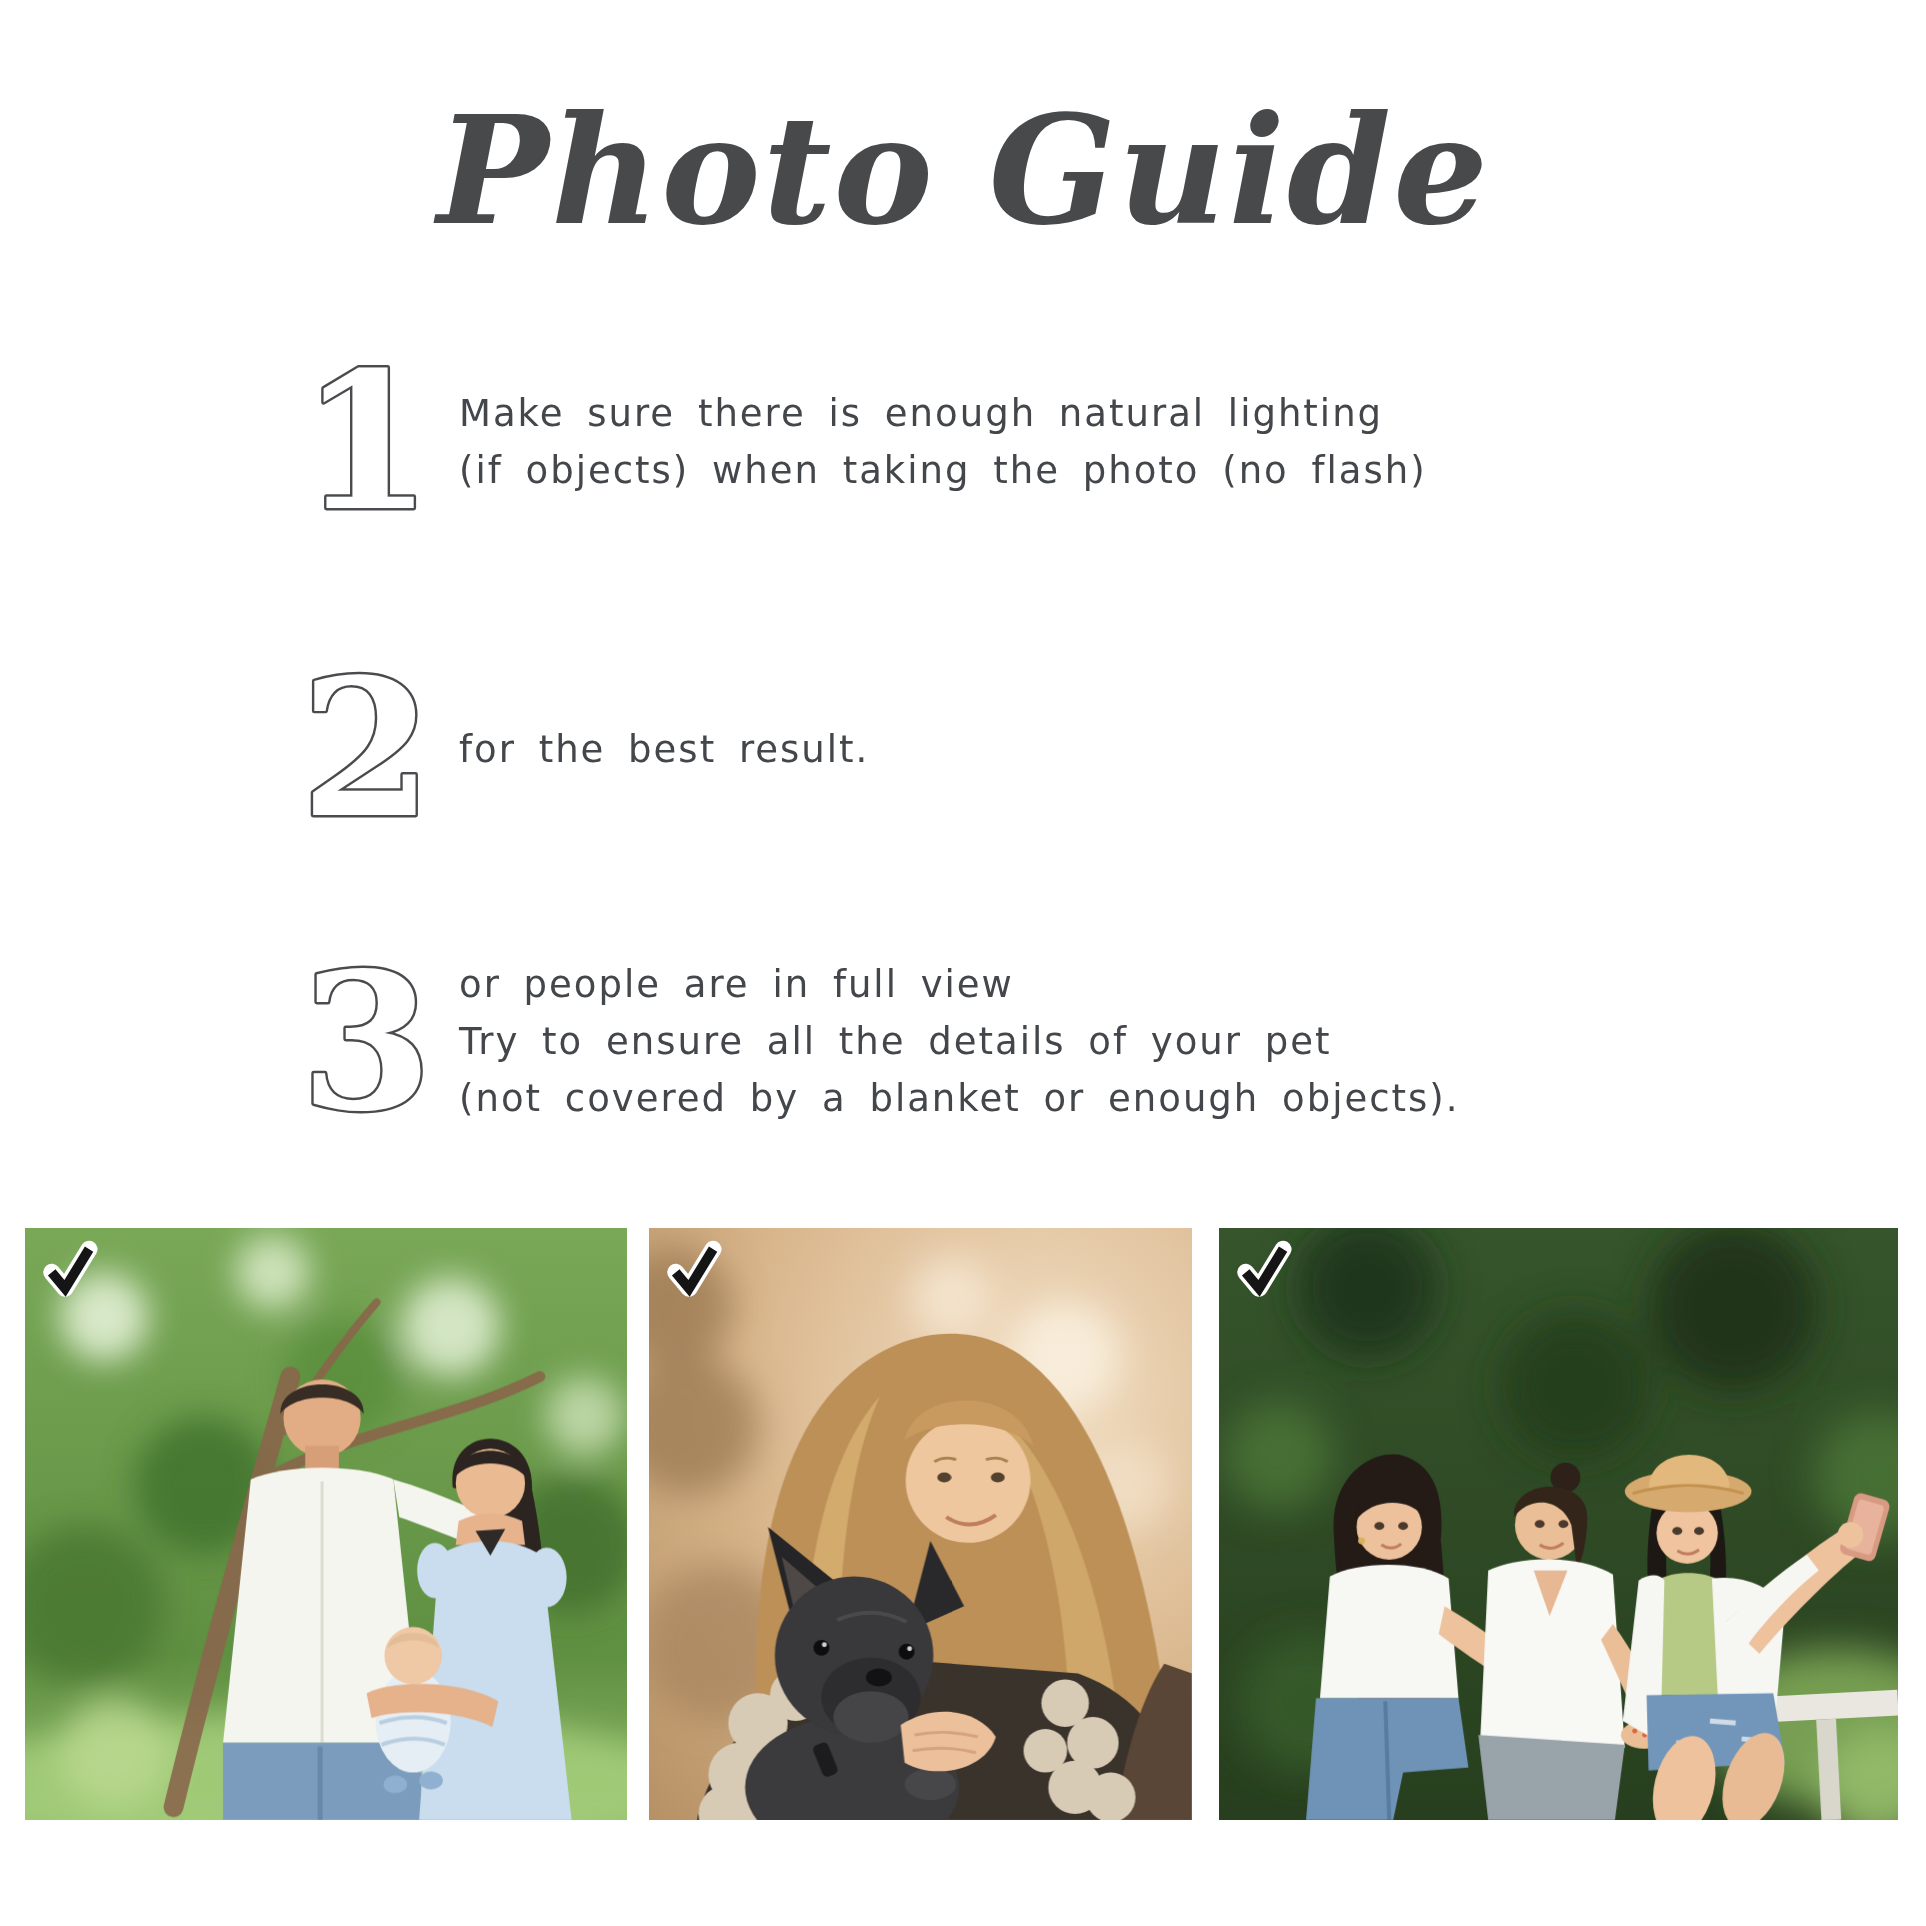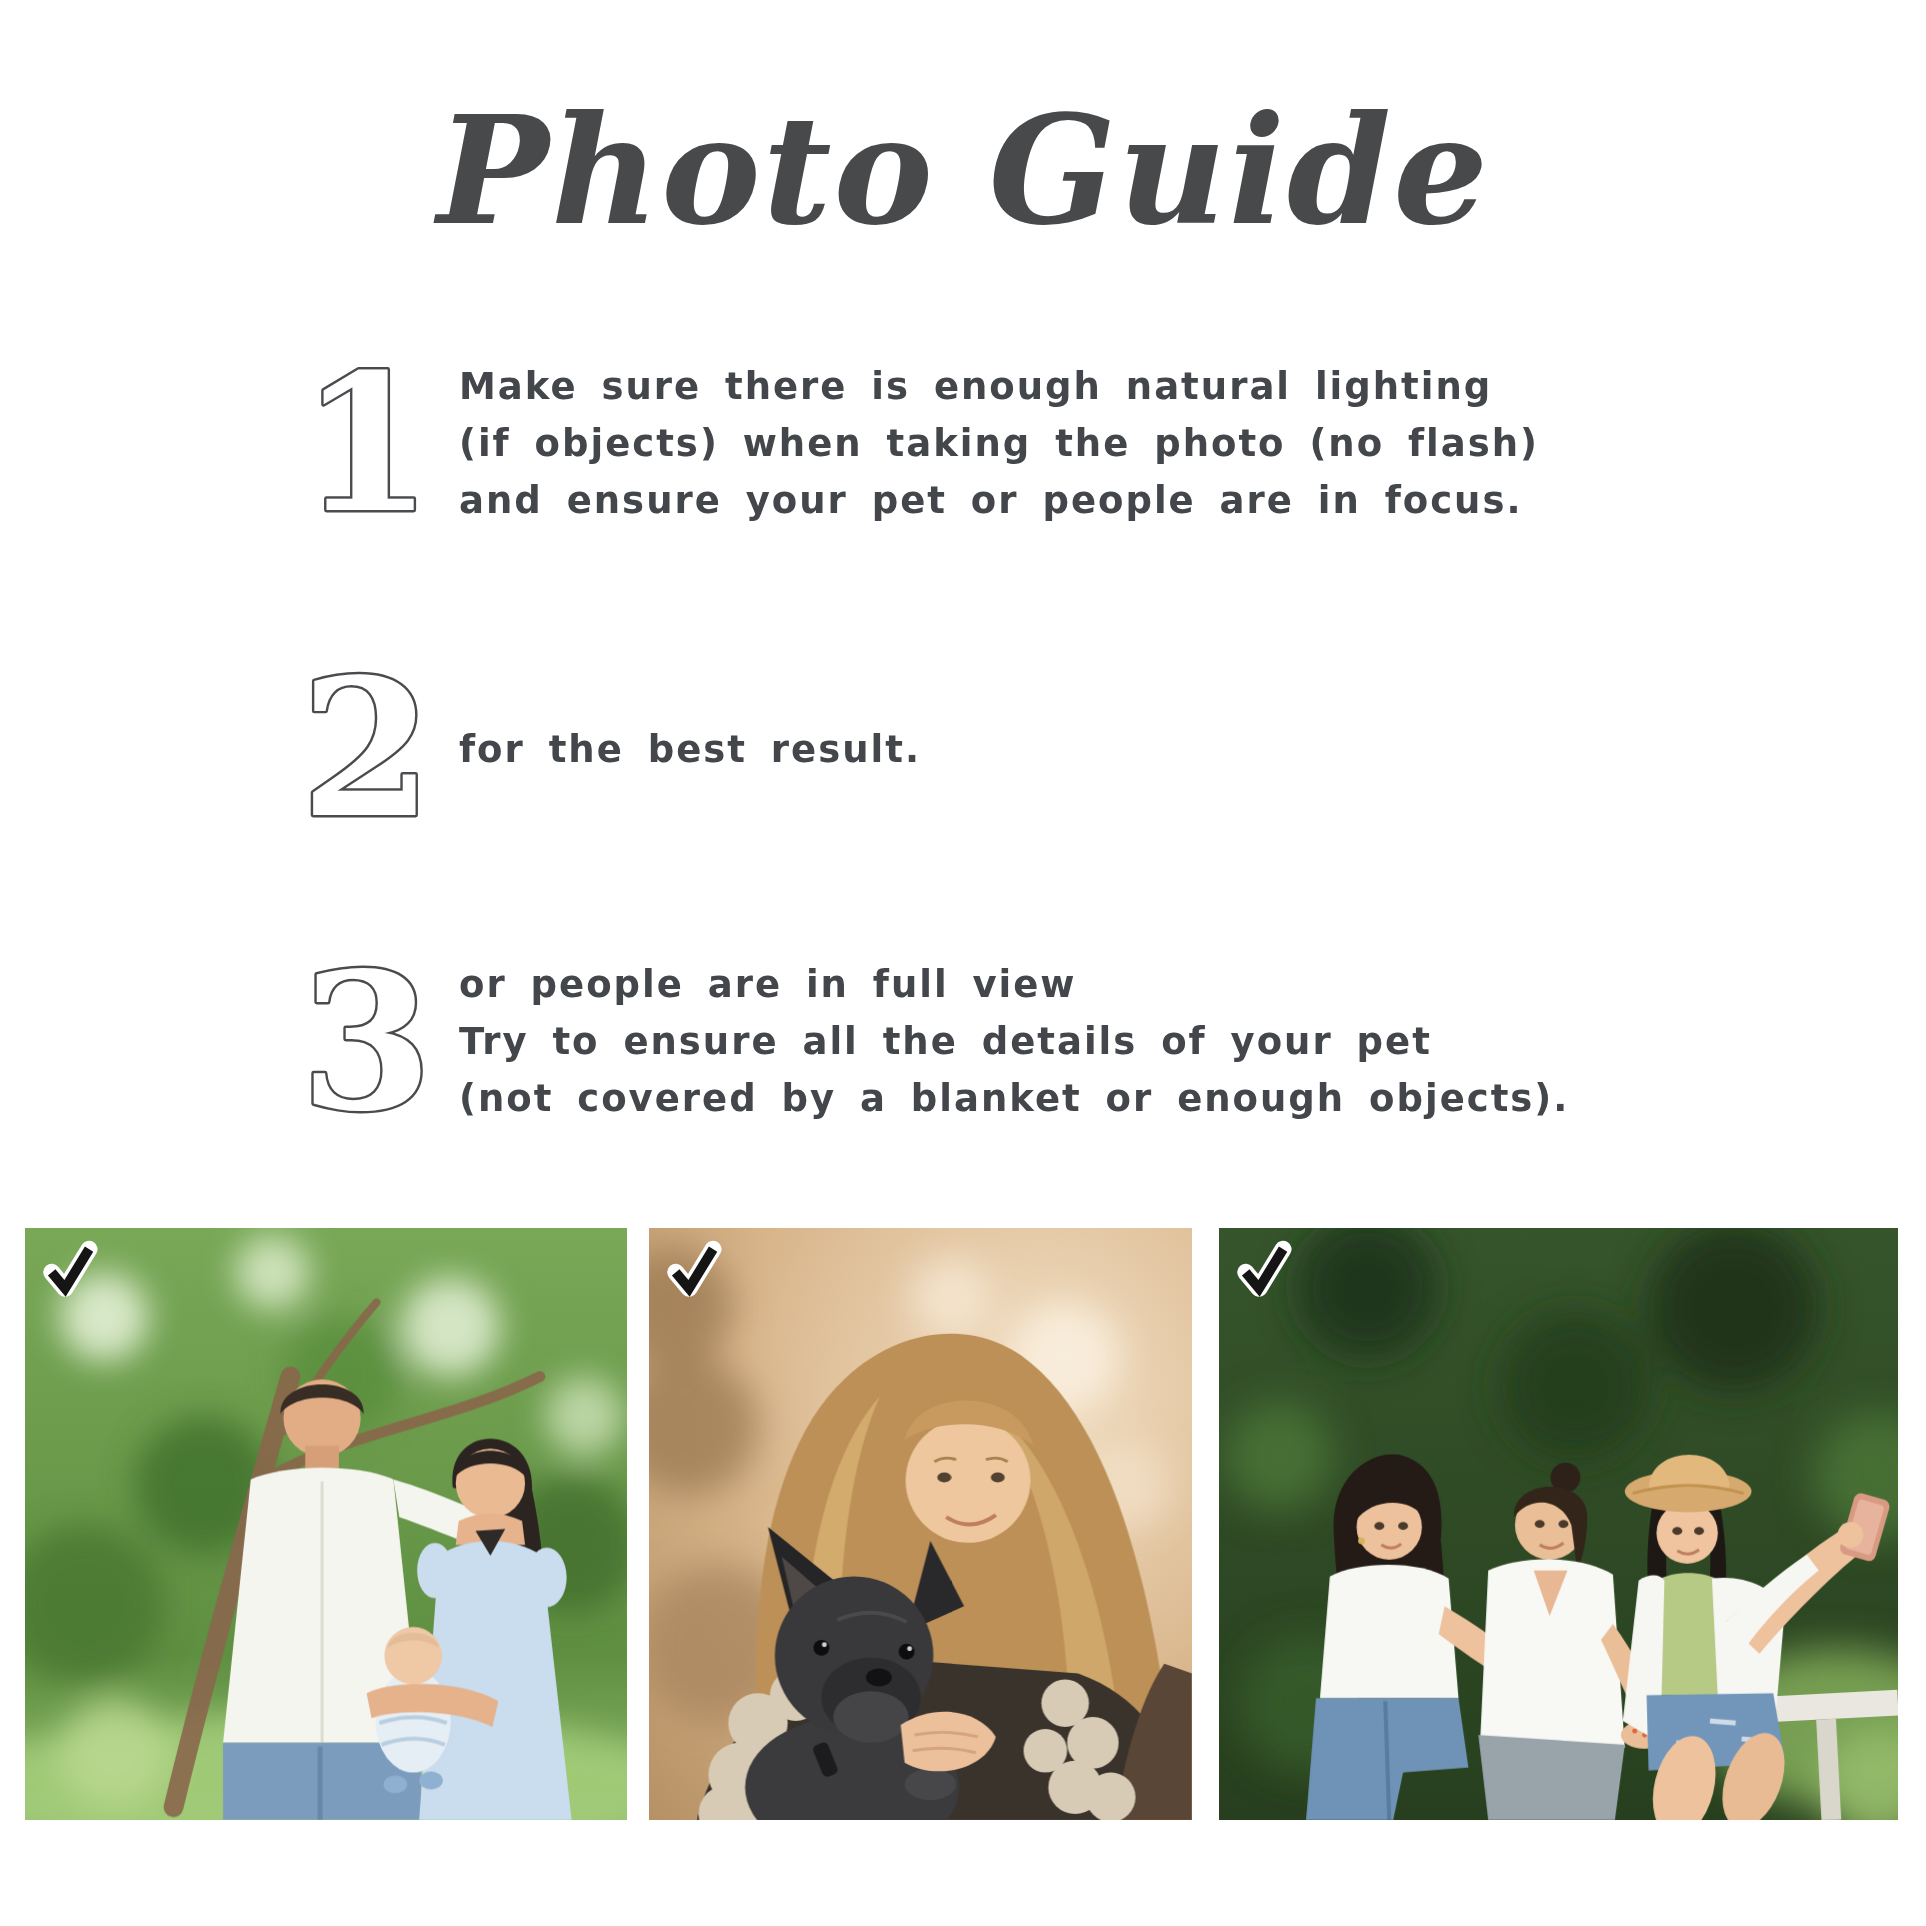--- a/index.html
+++ b/index.html
@@ -45,21 +45,21 @@
     font-family: "DejaVu Serif", serif;
     font-weight: bold;
   }
 
   .step-text {
     color: #43464a;
     font-size: 37px;
     line-height: 57px;
     letter-spacing: 2px;
     word-spacing: 9px;
-    font-weight: bold;
+    font-weight: normal;
     white-space: nowrap;
   }
 
   
   .photo {
     position: absolute;
     top: 1228px;
     height: 592px;
     overflow: hidden;
     background: #d8d8d8;
@@ -87,21 +87,20 @@
 
   <div class="step" id="step-1">
     <div class="step-num">
       <svg width="129" height="168" viewBox="0 0 130 170">
         <text class="num-glyph" x="65" y="152" text-anchor="middle" font-size="192" fill="#ffffff" stroke="#494b4e" stroke-width="5" paint-order="stroke" stroke-linejoin="round">1</text>
       </svg>
     </div>
     <div class="step-text">
       <div class="line">Make sure there is enough natural lighting</div>
       <div class="line">(if objects) when taking the photo (no flash)</div>
-      <div class="line">and ensure your pet or people are in focus.</div>
     </div>
   </div>
 
   <div class="step" id="step-2">
     <div class="step-num">
       <svg width="129" height="168" viewBox="0 0 130 170">
         <text class="num-glyph" x="65" y="152" text-anchor="middle" font-size="192" fill="#ffffff" stroke="#494b4e" stroke-width="5" paint-order="stroke" stroke-linejoin="round">2</text>
       </svg>
     </div>
     <div class="step-text">

